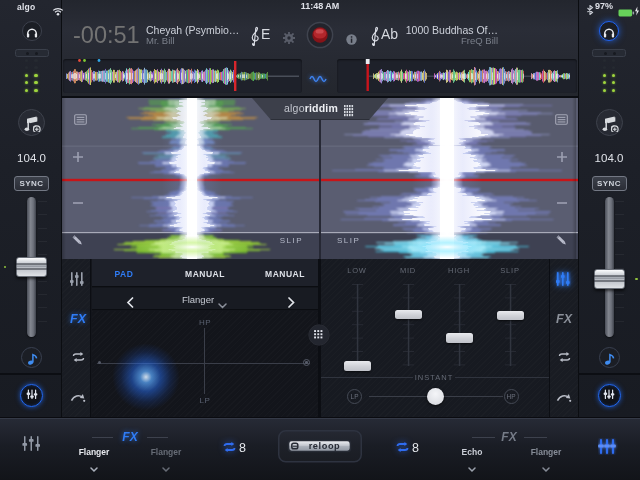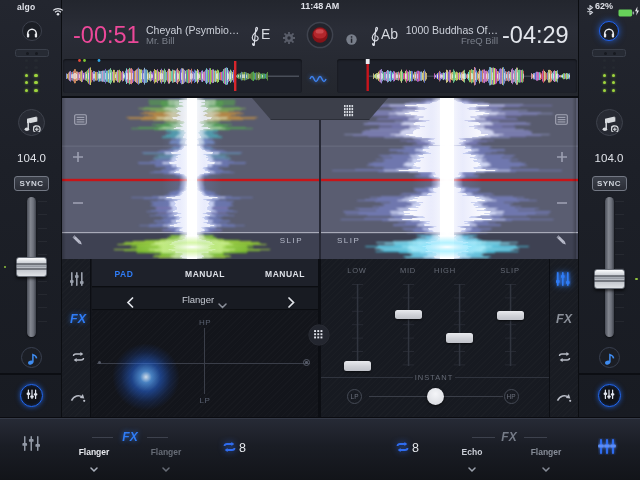--- a/index.html
+++ b/index.html
@@ -28,29 +28,29 @@
     <div class="abs" style="z-index:60;left:17px;top:2px;width:80px;height:12px;font-size:8.5px;font-weight:bold;color:#dfe1e8;letter-spacing:0.2px">algo</div>
     <div class="abs" style="z-index:60;left:52px;top:2px"><svg width="12" height="9" viewBox="0 0 12 9" style="">
         <path d="M1.2 3.4 C3.8 1 8.2 1 10.8 3.4" fill="none" stroke="#e2e4ea" stroke-width="1.2"></path>
         <path d="M3 5.2 C4.7 3.6 7.3 3.6 9 5.2" fill="none" stroke="#e2e4ea" stroke-width="1.2"></path>
         <circle cx="6" cy="7.2" r="1.3" fill="#e2e4ea"></circle>
       </svg></div>
     <div class="abs" style="left:280px;top:1px;width:80px;height:12px;font-size:9px;font-weight:bold;color:#dfe1e8;text-align:center">11:48 AM</div>
     <div class="abs" style="z-index:60;left:585px;top:1px"><svg width="9" height="10" viewBox="0 0 9 10" style="">
         <path d="M2.5 3 L7.5 7.5 L5 9.5 L5 0.5 L7.5 2.5 L2.5 7" fill="none" stroke="#c9ccd4" stroke-width="1.1"></path>
       </svg></div>
-    <div class="abs" style="z-index:60;left:595px;top:1px;width:22px;font-size:9px;font-weight:bold;color:#dfe1e8">62%</div>
+    <div class="abs" style="z-index:60;left:595px;top:1px;width:22px;font-size:9px;font-weight:bold;color:#dfe1e8">97%</div>
     <div class="abs" style="z-index:60;left:618px;top:3px"><svg width="17" height="8" viewBox="0 0 17 8" style="">
         <rect x="0.5" y="0.5" width="13.6" height="7" rx="1.4" fill="#67d25a"></rect>
         <rect x="14.6" y="2.4" width="1.5" height="3" rx="0.7" fill="#9aa0a8"></rect>
       </svg></div>
     <div class="abs" style="z-index:60;left:634px;top:1.5px"><svg width="6" height="10" viewBox="0 0 6 10" style="">
         <path d="M3.4 0.5 L1 5.2 L2.8 5.2 L2.2 9.5 L5 4.4 L3.2 4.4 Z" fill="#e8eaee"></path>
       </svg></div>
-    <div class="abs" style="left:73px;top:22px;width:68px;height:26px;font-size:23.5px;color:#ec4899">-00:51</div>
+    <div class="abs" style="left:73px;top:22px;width:68px;height:26px;font-size:23.5px;color:#737373">-00:51</div>
     <div class="abs" style="left:146px;top:24px;width:95px;font-size:10.5px;color:#ccd0d9;white-space:nowrap;overflow:hidden">Cheyah (Psymbio…</div>
     <div class="abs" style="left:146px;top:34.5px;width:95px;font-size:9.5px;color:#7b808b">Mr. Bill</div>
     <div class="abs" style="left:250px;top:25px"><svg width="9" height="21" viewBox="0 0 9 21" style="">
         <path d="M4.1 20.6 C2.7 20.4 2.1 19.0 3.1 18.2 M4.1 20.6 L5.8 3.4 M5.8 3.4 C6.0 1.8 7.3 1.9 7.5 3.3 C7.7 5.2 6.1 6.7 4.6 8.2 C2.9 9.9 2.1 11.2 2.3 13.0 C2.5 14.9 4.0 16.1 5.7 15.9 C7.4 15.7 8.4 14.2 8.0 12.7 C7.6 11.3 6.3 10.5 5.0 10.9" fill="none" stroke="#dde0e8" stroke-width="1.15"></path>
         <circle cx="3.7" cy="19.6" r="1.15" fill="#dde0e8"></circle>
       </svg></div>
     <div class="abs" style="left:261px;top:26px;font-size:14px;color:#d6d9df">E</div>
     <div class="abs" style="left:282.5px;top:30px"><svg width="12" height="12" viewBox="0 0 12 12" style="">
         <circle cx="6" cy="6" r="4.1" fill="#5a5e6a"></circle>
         <circle cx="6" cy="6" r="1.7" fill="#262933"></circle>
@@ -74,21 +74,20 @@
         <rect x="4.8" y="4.6" width="1.5" height="4.2" fill="#23252d"></rect>
         <rect x="4.8" y="2.2" width="1.5" height="1.5" fill="#23252d"></rect>
       </svg></div>
     <div class="abs" style="left:370px;top:25px"><svg width="9" height="21" viewBox="0 0 9 21" style="">
         <path d="M4.1 20.6 C2.7 20.4 2.1 19.0 3.1 18.2 M4.1 20.6 L5.8 3.4 M5.8 3.4 C6.0 1.8 7.3 1.9 7.5 3.3 C7.7 5.2 6.1 6.7 4.6 8.2 C2.9 9.9 2.1 11.2 2.3 13.0 C2.5 14.9 4.0 16.1 5.7 15.9 C7.4 15.7 8.4 14.2 8.0 12.7 C7.6 11.3 6.3 10.5 5.0 10.9" fill="none" stroke="#dde0e8" stroke-width="1.15"></path>
         <circle cx="3.7" cy="19.6" r="1.15" fill="#dde0e8"></circle>
       </svg></div>
     <div class="abs" style="left:381px;top:26px;font-size:14px;color:#d6d9df">Ab</div>
     <div class="abs" style="left:403px;top:24px;width:95px;font-size:10.5px;color:#ccd0d9;text-align:right;white-space:nowrap">1000 Buddhas Of…</div>
     <div class="abs" style="left:403px;top:34.5px;width:95px;font-size:9.5px;color:#7b808b;text-align:right">FreQ Bill</div>
-    <div class="abs" style="left:502px;top:22px;width:62px;height:26px;font-size:23.5px;color:#e3e6ec;text-align:right">-04:29</div>
     <div class="abs" style="left:63px;top:59px;width:239px;height:34px;background:#1e212a;border-radius:3px;box-shadow:inset 0 1px 2px rgba(0,0,0,0.5)">
       <svg width="239" height="34" viewBox="0 0 239 34" style="position:absolute;left:0;top:0;overflow:visible">
         <rect x="3" y="14.5" width="1" height="5.5" fill="hsl(230,65%,72%)" opacity="0.9"></rect>
         <rect x="4" y="14.9" width="1" height="4.6" fill="hsl(60,47%,67%)" opacity="0.9"></rect>
         <rect x="5" y="13.6" width="1" height="7.1" fill="hsl(25,54%,60%)" opacity="0.9"></rect>
         <rect x="6" y="12.5" width="1" height="9.3" fill="hsl(280,43%,75%)" opacity="0.9"></rect>
         <rect x="7" y="11.9" width="1" height="10.7" fill="hsl(255,60%,69%)" opacity="0.9"></rect>
         <rect x="8" y="13.1" width="1" height="8.3" fill="hsl(0,47%,62%)" opacity="0.9"></rect>
         <rect x="8" y="15.3" width="1" height="3.7" fill="#fff" opacity="0.6"></rect>
         <rect x="9" y="12.8" width="1" height="8.9" fill="hsl(205,58%,61%)" opacity="0.9"></rect>
@@ -1621,20 +1620,21 @@
         <rect x="110" y="0" width="32" height="162" fill="url(#coreR)" opacity="0.92"></rect>
         <rect x="119" y="0" width="14" height="162" fill="#ffffff" opacity="0.93"></rect>
         <ellipse cx="126" cy="150" rx="58" ry="11" fill="url(#bglowR)"></ellipse>
       </svg>
     </div>
     <div class="abs" style="left:319px;top:97px;width:2px;height:162px;background:#262834"></div>
     <div class="abs" style="left:62px;top:97px;width:4px;height:162px;background:linear-gradient(90deg,rgba(0,0,0,0.22),rgba(0,0,0,0))"></div>
     <div class="abs" style="left:572px;top:97px;width:4px;height:162px;background:linear-gradient(270deg,rgba(0,0,0,0.22),rgba(0,0,0,0))"></div>
     <div class="abs" style="left:0px;top:96px;width:640px;height:2px;background:#0b0d12"></div>
     <div class="abs" style="left:252px;top:98px;width:136px;height:22px;background:#3c3f4a;clip-path:polygon(0 0,100% 0,86% 100%,14% 100%);border-bottom:1px solid #2c2f38"></div>
+<div class="abs" style="left:252px;top:102px;width:118px;height:16px;font-size:10.5px;color:#c3c6ce;text-align:center;letter-spacing:0.2px">algo<b style="color:#eef0f4">riddim</b></div>
     <div class="abs" style="left:344px;top:103.5px"><svg width="11" height="13" viewBox="0 0 11 13" style="">
         <rect x="0.0" y="0.0" width="1.6" height="2.2" fill="#d8dbe2"></rect>
         <rect x="0.0" y="3.0" width="1.6" height="2.2" fill="#d8dbe2"></rect>
         <rect x="0.0" y="6.0" width="1.6" height="2.2" fill="#d8dbe2"></rect>
         <rect x="0.0" y="9.0" width="1.6" height="2.2" fill="#d8dbe2"></rect>
         <rect x="2.5" y="0.0" width="1.6" height="2.2" fill="#d8dbe2"></rect>
         <rect x="2.5" y="3.0" width="1.6" height="2.2" fill="#d8dbe2"></rect>
         <rect x="2.5" y="6.0" width="1.6" height="2.2" fill="#d8dbe2"></rect>
         <rect x="2.5" y="9.0" width="1.6" height="2.2" fill="#d8dbe2"></rect>
         <rect x="5.0" y="0.0" width="1.6" height="2.2" fill="#d8dbe2"></rect>
@@ -1731,21 +1731,21 @@
     <div class="abs" style="left:402.5px;top:284px"><svg width="11" height="82" viewBox="0 0 11 82" style="">
         <rect x="0" y="0.0" width="11" height="1" fill="#272a33"></rect>
         <rect x="0" y="13.4" width="11" height="1" fill="#272a33"></rect>
         <rect x="0" y="26.8" width="11" height="1" fill="#272a33"></rect>
         <rect x="0" y="40.2" width="11" height="1" fill="#272a33"></rect>
         <rect x="0" y="53.6" width="11" height="1" fill="#272a33"></rect>
         <rect x="0" y="67.0" width="11" height="1" fill="#272a33"></rect>
         <rect x="0" y="80.4" width="11" height="1" fill="#272a33"></rect>
         <rect x="4.8" y="0" width="1.5" height="82" fill="#31353f"></rect>
       </svg></div>
-    <div class="abs" style="left:434px;top:266px;width:50px;font-size:7.5px;letter-spacing:0.8px;color:#656a75;">HIGH</div>
+    <div class="abs" style="left:434px;top:266px;width:50px;font-size:7.5px;letter-spacing:0.8px;color:#656a75;text-align:center">HIGH</div>
     <div class="abs" style="left:453.5px;top:284px"><svg width="11" height="82" viewBox="0 0 11 82" style="">
         <rect x="0" y="0.0" width="11" height="1" fill="#272a33"></rect>
         <rect x="0" y="13.4" width="11" height="1" fill="#272a33"></rect>
         <rect x="0" y="26.8" width="11" height="1" fill="#272a33"></rect>
         <rect x="0" y="40.2" width="11" height="1" fill="#272a33"></rect>
         <rect x="0" y="53.6" width="11" height="1" fill="#272a33"></rect>
         <rect x="0" y="67.0" width="11" height="1" fill="#272a33"></rect>
         <rect x="0" y="80.4" width="11" height="1" fill="#272a33"></rect>
         <rect x="4.8" y="0" width="1.5" height="82" fill="#31353f"></rect>
       </svg></div>
@@ -1970,20 +1970,35 @@
     <div class="abs" style="left:162px;top:459px"><svg width="8" height="6" viewBox="0 0 8 6" style="">
         <path d="M1 1 L4.0 4.0 L7 1" fill="none" stroke="#676c76" stroke-width="1.5" stroke-linecap="round"></path>
       </svg></div>
     <div class="abs" style="left:221px;top:440px"><svg width="17" height="15" viewBox="0 0 17 15" style="filter:drop-shadow(0 0 3px rgba(47,108,240,0.8))">
         <path d="M3.5 6 C3.5 4.7 4.6 4 6 4 L11 4" fill="none" stroke="#2f6cf0" stroke-width="1.8"></path>
         <path d="M10.4 1.9 L13.3 4 L10.4 6.1 Z" fill="#2f6cf0"></path>
         <path d="M13.5 8 C13.5 9.3 12.4 10 11 10 L6 10" fill="none" stroke="#2f6cf0" stroke-width="1.8"></path>
         <path d="M6.6 7.9 L3.7 10 L6.6 12.1 Z" fill="#2f6cf0"></path>
       </svg></div>
     <div class="abs" style="left:239px;top:440.5px;width:14px;font-size:12.5px;color:#e4e7ec">8</div>
+    <div class="abs" style="left:278px;top:430px"><svg width="84" height="32.5" viewBox="0 0 84 32.5" style="">
+        <rect x="0.75" y="0.75" width="82.5" height="31" rx="7" fill="rgba(255,255,255,0.02)" stroke="#2e3340" stroke-width="1.5"></rect>
+        <defs>
+          <linearGradient id="rlp" x1="0" y1="0" x2="0" y2="1">
+            <stop offset="0" stop-color="#f2f3f6"></stop>
+            <stop offset="0.45" stop-color="#c3c7cf"></stop>
+            <stop offset="0.55" stop-color="#aab0ba"></stop>
+            <stop offset="1" stop-color="#8f95a0"></stop>
+          </linearGradient>
+        </defs>
+        <rect x="10.5" y="10.5" width="62" height="11" rx="3.2" fill="url(#rlp)" stroke="#272b35" stroke-width="1.6"></rect>
+        <rect x="13.8" y="13.2" width="6" height="5.6" rx="1.8" fill="none" stroke="#272b35" stroke-width="1.5"></rect>
+        <path d="M14.5 16.2 L19 16.2" stroke="#272b35" stroke-width="1.1"></path>
+        <text x="46.5" y="19.5" font-family="Liberation Sans, sans-serif" font-size="9.2" font-weight="bold" fill="#272b35" text-anchor="middle" letter-spacing="0.6" transform="translate(0,-0.2)">reloop</text>
+      </svg></div>
     <div class="abs" style="left:394px;top:440px"><svg width="17" height="15" viewBox="0 0 17 15" style="filter:drop-shadow(0 0 3px rgba(47,108,240,0.8))">
         <path d="M3.5 6 C3.5 4.7 4.6 4 6 4 L11 4" fill="none" stroke="#2f6cf0" stroke-width="1.8"></path>
         <path d="M10.4 1.9 L13.3 4 L10.4 6.1 Z" fill="#2f6cf0"></path>
         <path d="M13.5 8 C13.5 9.3 12.4 10 11 10 L6 10" fill="none" stroke="#2f6cf0" stroke-width="1.8"></path>
         <path d="M6.6 7.9 L3.7 10 L6.6 12.1 Z" fill="#2f6cf0"></path>
       </svg></div>
     <div class="abs" style="left:412px;top:440.5px;width:14px;font-size:12.5px;color:#e4e7ec">8</div>
     <div class="abs" style="left:472px;top:437px;width:23px;height:1px;background:#3d414d"></div>
     <div class="abs" style="left:524px;top:437px;width:23px;height:1px;background:#3d414d"></div>
     <div class="abs" style="left:496px;top:430px;width:26px;font-size:12px;font-weight:bold;font-style:italic;color:#757b87;text-align:center">FX</div>

